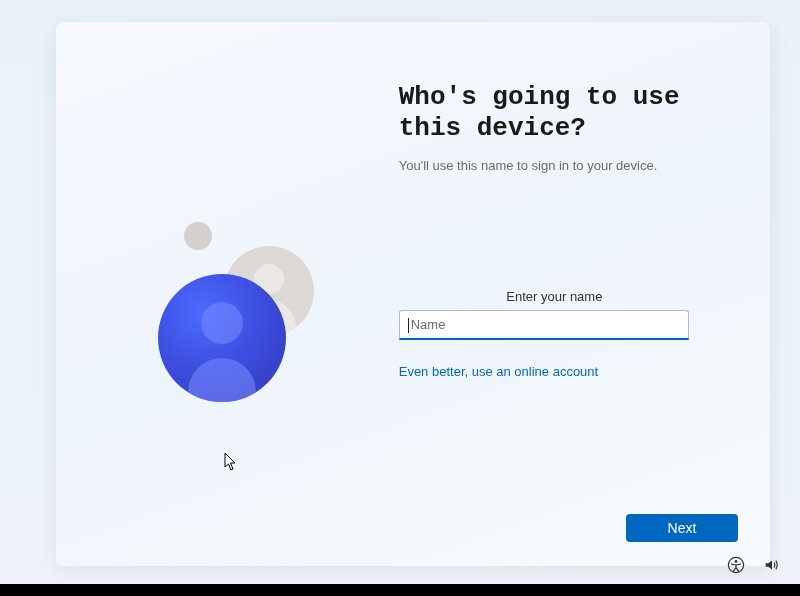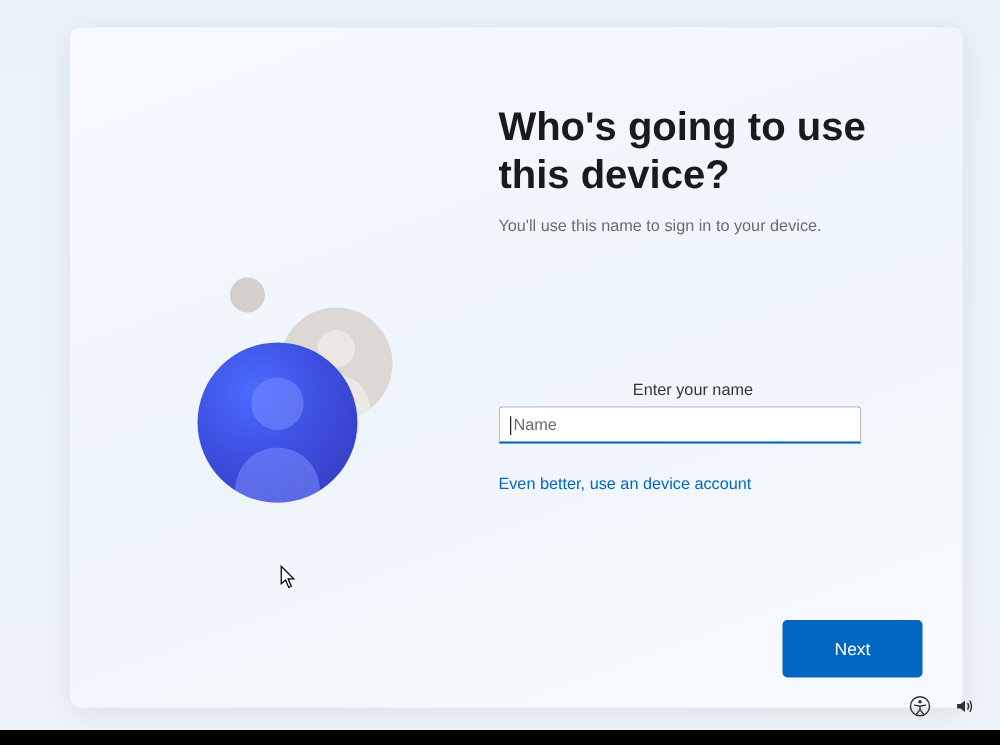--- a/index.html
+++ b/index.html
@@ -18,21 +18,21 @@
       border-radius: 8px;
       box-shadow: 0 4px 24px rgba(0,0,0,0.08);
       margin: 14px 26px 18px 52px;
       flex: 1;
       display: flex;
       position: relative;
       overflow: hidden;
     }
     .left { flex: 0 0 48%; position: relative; }
     .right { flex: 1; padding: 60px 60px 20px 0; position: relative; }
-    .title { font-size: 32px; font-weight: 600; color: #1a1a1a; margin-bottom: 14px; line-height: 1.2; }
+    .title { font-size: 26px; font-weight: 600; color: #1a1a1a; margin-bottom: 14px; line-height: 1.2; font-family: Liberation Mono, monospace; }
     .subtitle { font-size: 13px; color: #6b6b6b; margin-bottom: 116px; }
     .label { font-size: 13px; color: #333; margin-bottom: 6px; text-align: center; }
     .name-input {
       width: 290px;
       height: 30px;
       border: 1px solid #b8b8b8;
       border-bottom: 2px solid #0067c0;
       border-radius: 3px 3px 0 0;
       background: #fff;
       padding: 4px 8px;
@@ -54,21 +54,21 @@
     .link { display: inline-block; margin-top: 24px; font-size: 13px; color: #0067c0; cursor: pointer; }
     .next-btn {
       position: absolute;
       right: 32px;
       bottom: 24px;
       background: #0067c0;
       color: #fff;
       border: none;
       border-radius: 4px;
       width: 112px;
-      height: 46px;
+      height: 28px;
       font-size: 14px;
       cursor: pointer;
     }
     
     .illus { position: absolute; left: 110px; top: 200px; }
     .dot-grey-small { position:absolute; left:18px; top:0; width:28px; height:28px; border-radius:50%; background:#d4d0cc; }
     .circle-grey { position:absolute; left:58px; top:24px; width:90px; height:90px; border-radius:50%; background:#dcd8d3; overflow:hidden; }
     .circle-grey .head { position:absolute; left:30px; top:18px; width:30px; height:30px; border-radius:50%; background:#ebe8e4; }
     .circle-grey .body { position:absolute; left:18px; top:54px; width:54px; height:36px; border-radius:30px 30px 0 0; background:#ebe8e4; }
     .circle-blue { position:absolute; left:-8px; top:52px; width:128px; height:128px; border-radius:50%; background:radial-gradient(circle at 35% 30%, #4b6bff 0%, #3d4fe0 45%, #3437b8 100%); overflow:hidden; }
@@ -99,21 +99,21 @@
         </div>
       </div>
     </div>
     <div class="right">
       <h1 class="title">Who's going to use this device?</h1>
       <p class="subtitle">You'll use this name to sign in to your device.</p>
       <div class="label">Enter your name</div>
       <div class="name-input">
         <span class="ph">Name</span>
       </div>
-      <a class="link">Even better, use an device account</a>
+      <a class="link">Even better, use an online account</a>
     </div>
     <button class="next-btn">Next</button>
   </div>
 
   <svg class="cursor" viewBox="0 0 14 20">
     <path d="M1 1 L1 15 L4.5 12 L7 18 L9 17 L6.5 11 L11 11 Z" fill="#fff" stroke="#000" stroke-width="1"></path>
   </svg>
 
   <div class="taskbar">
     <div class="tb-icon" title="Accessibility">

